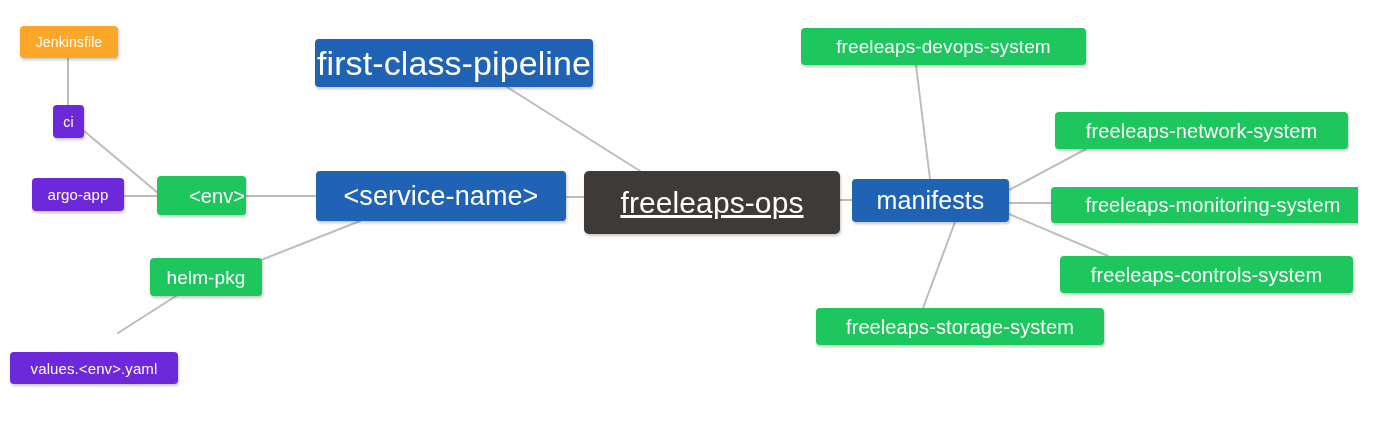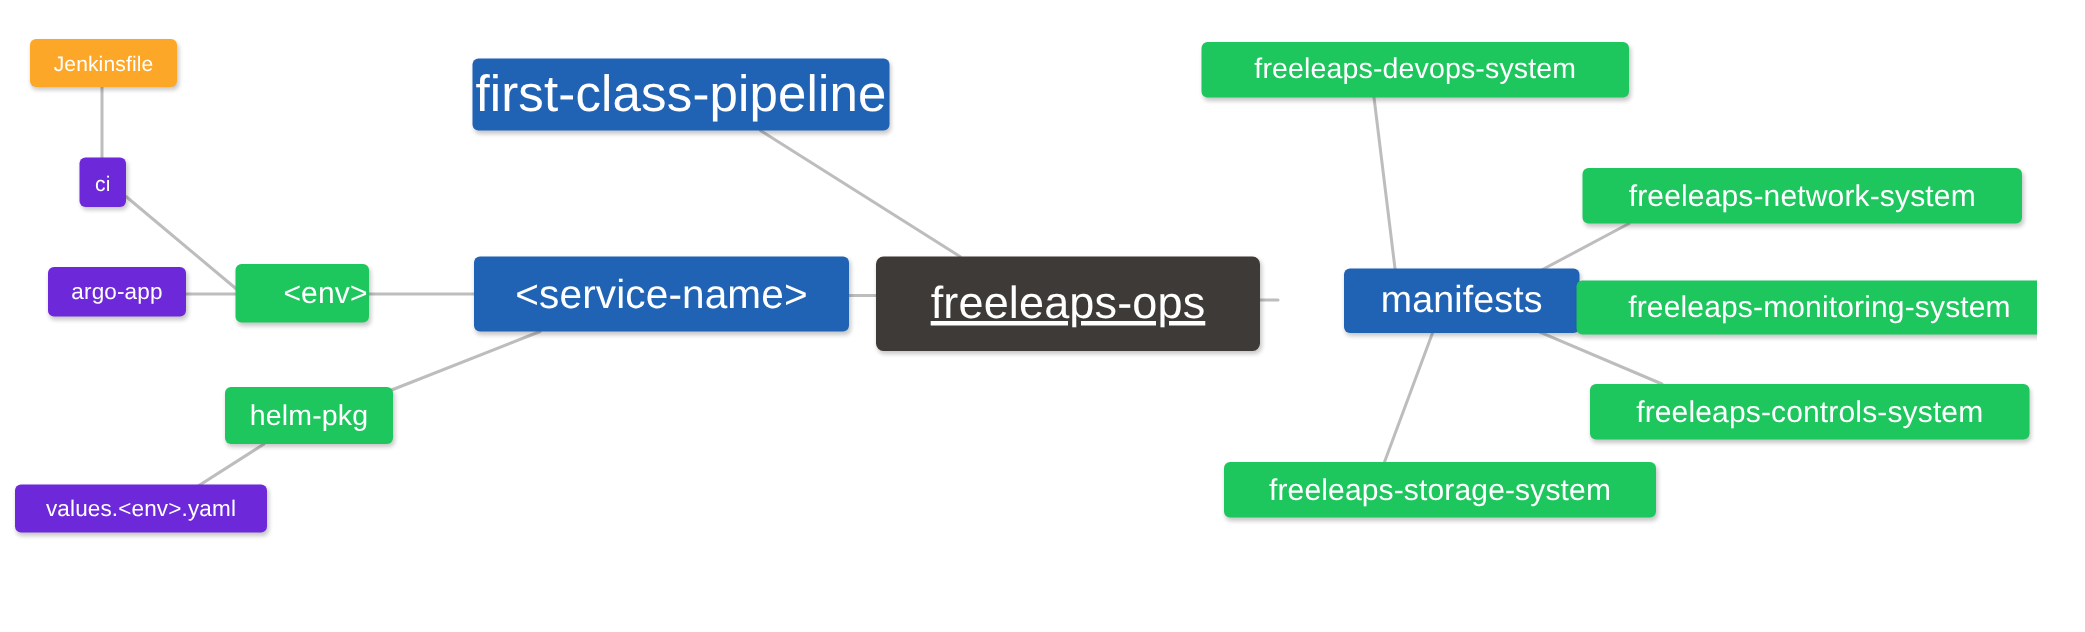--- a/index.html
+++ b/index.html
@@ -70,24 +70,24 @@
       <line x1="1009" y1="203" x2="1051" y2="203" stroke="#bdbdbd" stroke-width="2" stroke-linecap="round"></line>
       <line x1="1009" y1="214" x2="1108" y2="256" stroke="#bdbdbd" stroke-width="2" stroke-linecap="round"></line>
       <line x1="955" y1="222" x2="923" y2="308" stroke="#bdbdbd" stroke-width="2" stroke-linecap="round"></line>
     </svg>
   <div id="node-layer">
       <div class="node orange" style="left: 20px; top: 26px; width: 98px; height: 32px; font-size: 14px;">Jenkinsfile</div>
       <div class="node red" style="left: 53px; top: 105px; width: 31px; height: 33px; font-size: 14px;">ci</div>
       <div class="node red" style="left: 32px; top: 178px; width: 92px; height: 33px; font-size: 15px;">argo-app</div>
       <div class="node green" style="left: 157px; top: 176px; width: 89px; height: 39px; font-size: 20px; padding-left: 31px;">&lt;env&gt;</div>
       <div class="node green" style="left: 150px; top: 258px; width: 112px; height: 38px; font-size: 19px;">helm-pkg</div>
-      <div class="node red" style="left: 10px; top: 323px; width: 168px; height: 32px; font-size: 15px;">values.&lt;env&gt;.yaml</div>
+      <div class="node red" style="left: 10px; top: 352px; width: 168px; height: 32px; font-size: 15px;">values.&lt;env&gt;.yaml</div>
       <div class="node blue" style="left: 315px; top: 39px; width: 278px; height: 48px; font-size: 34px;">first-class-pipeline</div>
       <div class="node blue" style="left: 316px; top: 171px; width: 250px; height: 50px; font-size: 27px;">&lt;service-name&gt;</div>
       <div class="node root" style="left: 584px; top: 171px; width: 256px; height: 63px; font-size: 30px;">freeleaps-ops</div>
-      <div class="node blue" style="left: 852px; top: 179px; width: 157px; height: 43px; font-size: 25px; margin-left: 44px;">manifests</div>
+      <div class="node blue" style="left: 852px; top: 179px; width: 157px; height: 43px; font-size: 25px;">manifests</div>
       <div class="node green" style="left: 801px; top: 28px; width: 285px; height: 37px; font-size: 19px;">freeleaps-devops-system</div>
       <div class="node green" style="left: 1055px; top: 112px; width: 293px; height: 37px; font-size: 20px;">freeleaps-network-system</div>
       <div class="node green" style="left: 1051px; top: 187px; width: 324px; height: 36px; font-size: 20px;">freeleaps-monitoring-system</div>
       <div class="node green" style="left: 1060px; top: 256px; width: 293px; height: 37px; font-size: 20px;">freeleaps-controls-system</div>
       <div class="node green" style="left: 816px; top: 308px; width: 288px; height: 37px; font-size: 20px;">freeleaps-storage-system</div>
     </div>
 </div>
 
 </body></html>

